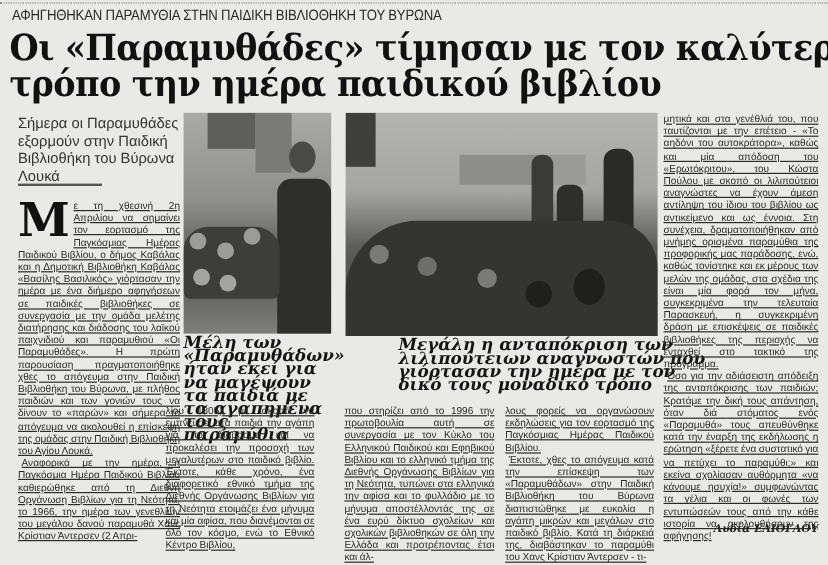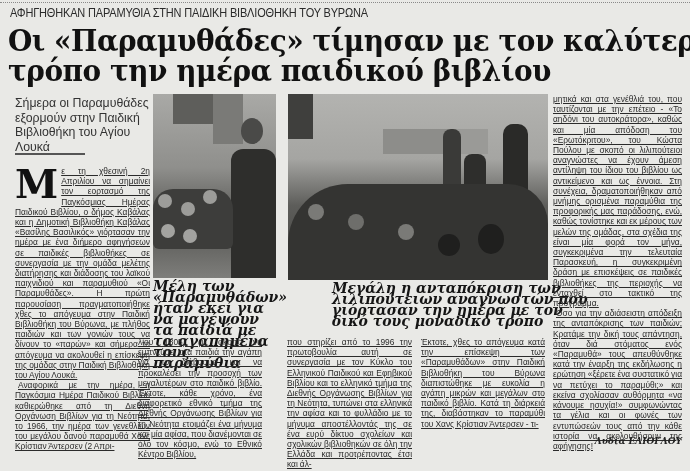--- a/index.html
+++ b/index.html
@@ -69,21 +69,21 @@
 
 <div class="top-rule"></div>
 
 <div class="kicker">ΑΦΗΓΗΘΗΚΑΝ ΠΑΡΑΜΥΘΙΑ ΣΤΗΝ ΠΑΙΔΙΚΗ ΒΙΒΛΙΟΘΗΚΗ ΤΟΥ ΒΥΡΩΝΑ</div>
 
 <div class="headline">
   <div class="hl1">Οι «Παραμυθάδες» τίμησαν με τον καλύτερο</div>
   <div class="hl2">τρόπο την ημέρα παιδικού βιβλίου</div>
 </div>
 
-<div class="deck">Σήμερα οι Παραμυθάδες εξορμούν στην Παιδική Βιβλιοθήκη του Αγίου Λουκά</div>
+<div class="deck">Σήμερα οι Παραμυθάδες εξορμούν στην Παιδική Βιβλιοθήκη του Βύρωνα Λουκά</div>
 <div class="deck-rule"></div>
 
 <div class="col col1">
   <p><span class="dropcap">Μ</span><span>ε τη χθεσινή 2η Απριλίου να σημαίνει τον εορτασμό της Παγκόσμιας Ημέρας Παιδικού Βιβλίου, ο δήμος Καβάλας και η Δημοτική Βιβλιοθήκη Καβάλας «Βασίλης Βασιλικός» γιόρτασαν την ημέρα με ένα διήμερο αφηγήσεων σε παιδικές βιβλιοθήκες σε συνεργασία με την ομάδα μελέτης διατήρησης και διάδοσης του λαϊκού παιχνιδιού και παραμυθιού «Οι Παραμυθάδες». Η πρώτη παρουσίαση πραγματοποιήθηκε χθες το απόγευμα στην Παιδική Βιβλιοθήκη του Βύρωνα, με πλήθος παιδιών και των γονιών τους να δίνουν το «παρών» και σήμερα το απόγευμα να ακολουθεί η επίσκεψη της ομάδας στην Παιδική Βιβλιοθήκη του Αγίου Λουκά.</span></p>
   <p>Αναφορικά με την ημέρα, η Παγκόσμια Ημέρα Παιδικού Βιβλίου καθιερώθηκε από τη Διεθνή Οργάνωση Βιβλίων για τη Νεότητα, το 1966, την ημέρα των γενεθλίων του μεγάλου δανού παραμυθά Χανς Κρίστιαν Άντερσεν (2 Απρι-</p>
 </div>
 
 <div class="photo photo1">
   <div class="shape" style="left:20px;top:0;width:40px;height:30px;background:#5e5e5b;"></div>
   <div class="shape" style="left:60px;top:0;width:30px;height:50px;background:#7a7a77;"></div>
@@ -117,20 +117,21 @@
 
 <div class="col col2">
   <p>λίου 1805), με σκοπό να εμπνεύσει στα παιδιά την αγάπη για το διάβασμα και να προκαλέσει την προσοχή των μεγαλυτέρων στο παιδικό βιβλίο. Έκτοτε, κάθε χρόνο, ένα διαφορετικό εθνικό τμήμα της Διεθνής Οργάνωσης Βιβλίων για τη Νεότητα ετοιμάζει ένα μήνυμα και μία αφίσα, που διανέμονται σε όλο τον κόσμο, ενώ το Εθνικό Κέντρο Βιβλίου,</p>
 </div>
 
 <div class="col col3">
   <p>που στηρίζει από το 1996 την πρωτοβουλία αυτή σε συνεργασία με τον Κύκλο του Ελληνικού Παιδικού και Εφηβικού Βιβλίου και το ελληνικό τμήμα της Διεθνής Οργάνωσης Βιβλίων για τη Νεότητα, τυπώνει στα ελληνικά την αφίσα και το φυλλάδιο με το μήνυμα αποστέλλοντάς της σε ένα ευρύ δίκτυο σχολείων και σχολικών βιβλιοθηκών σε όλη την Ελλάδα και προτρέποντας έτσι και άλ-</p>
 </div>
 
 <div class="col col4">
+  <p>λους φορείς να οργανώσουν εκδηλώσεις για τον εορτασμό της Παγκόσμιας Ημέρας Παιδικού Βιβλίου.</p>
   <p>Έκτοτε, χθες το απόγευμα κατά την επίσκεψη των «Παραμυθάδων» στην Παιδική Βιβλιοθήκη του Βύρωνα διαπιστώθηκε με ευκολία η αγάπη μικρών και μεγάλων στο παιδικό βιβλίο. Κατά τη διάρκειά της, διαβάστηκαν το παραμύθι του Χανς Κρίστιαν Άντερσεν - τι-</p>
 </div>
 
 <div class="col col5">
   <p>μητικά και στα γενέθλιά του, που ταυτίζονται με την επέτειο - «Το αηδόνι του αυτοκράτορα», καθώς και μία απόδοση του «Ερωτόκριτου», του Κώστα Πούλου με σκοπό οι λιλιπούτειοι αναγνώστες να έχουν άμεση αντίληψη του ίδιου του βιβλίου ως αντικείμενο και ως έννοια. Στη συνέχεια, δραματοποιήθηκαν από μνήμης ορισμένα παραμύθια της προφορικής μας παράδοσης, ενώ, καθώς τονίστηκε και εκ μέρους των μελών της ομάδας, στα σχέδια της είναι μία φορά τον μήνα, συγκεκριμένα την τελευταία Παρασκευή, η συγκεκριμένη δράση με επισκέψεις σε παιδικές βιβλιοθήκες της περιοχής να ενταχθεί στο τακτικό της πρόγραμμα.</p>
   <p>Όσο για την αδιάσειστη απόδειξη της ανταπόκρισης των παιδιών; Κρατάμε την δική τους απάντηση, όταν διά στόματος ενός «Παραμυθά» τους απευθύνθηκε κατά την έναρξη της εκδήλωσης η ερώτηση «ξέρετε ένα συστατικό για να πετύχει το παραμύθι;» και εκείνα σχολίασαν αυθόρμητα «να κάνουμε ησυχία!» συμφωνώντας τα γέλια και οι φωνές των εντυπώσεών τους από την κάθε ιστορία να ακολουθήσουν της αφήγησης!</p>
 </div>
 
 <div class="byline">
   <div class="name">Λυδία ΕΛΙΟΓΛΟΥ</div>

